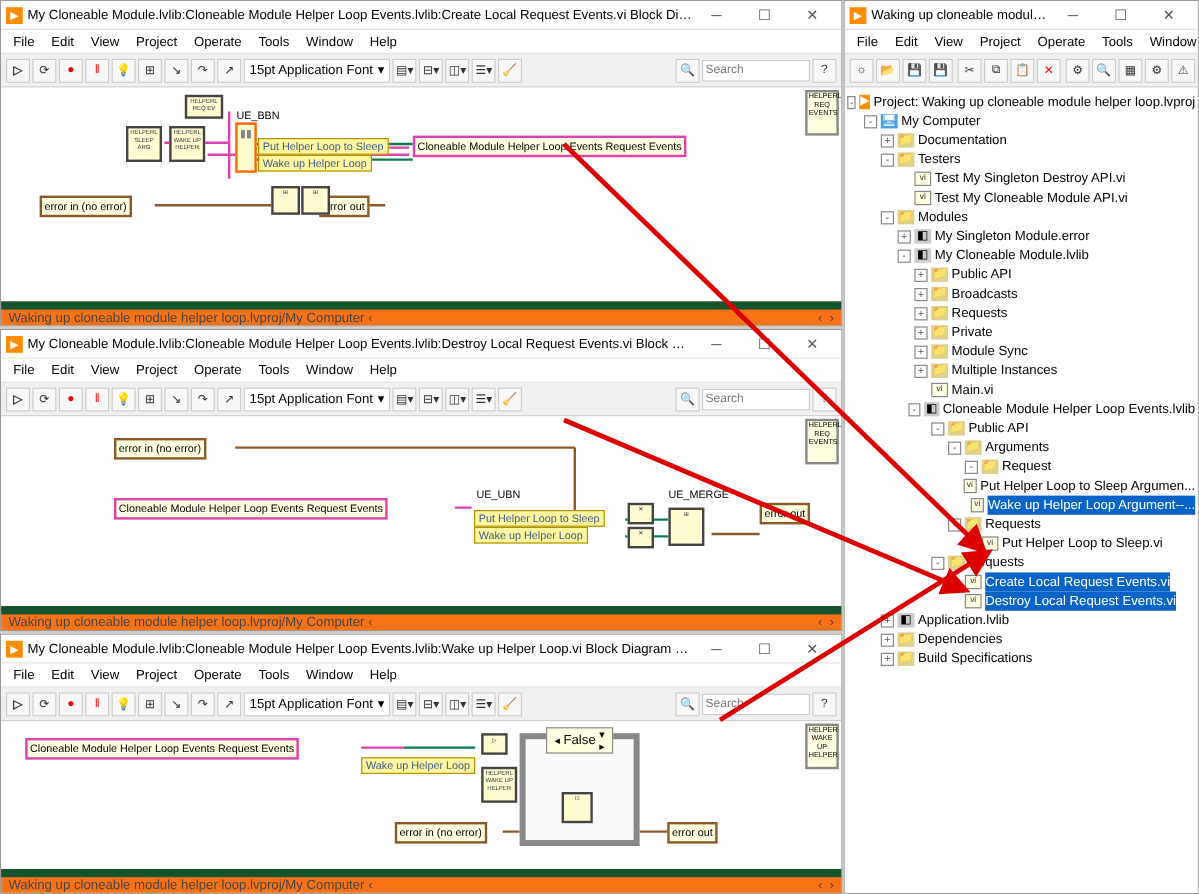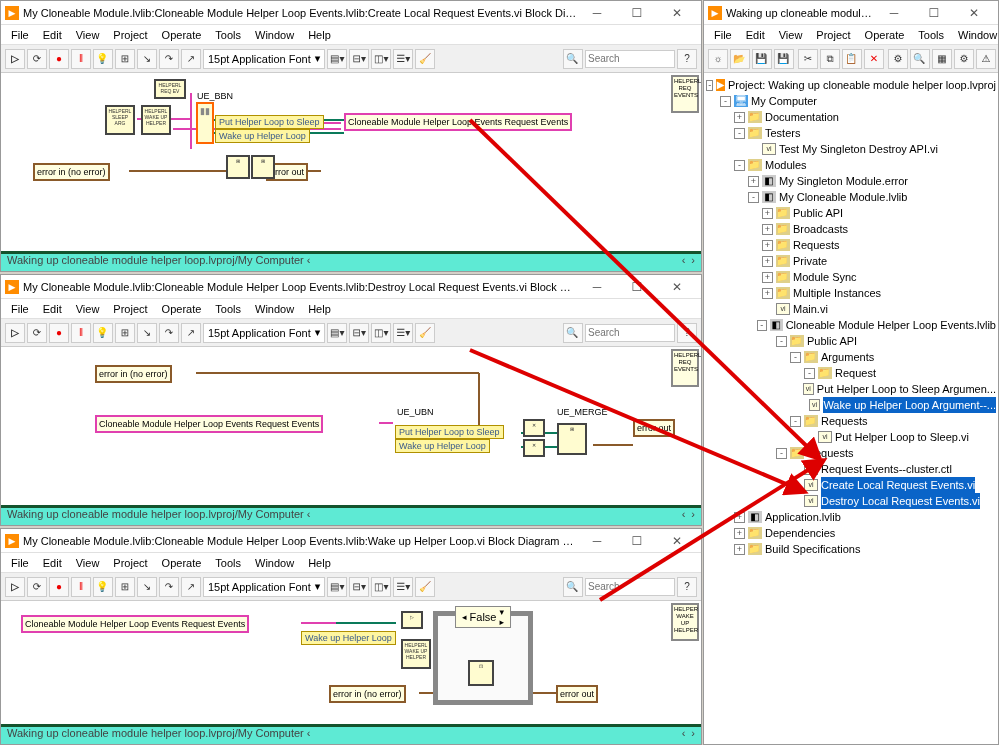--- a/index.html
+++ b/index.html
@@ -11,21 +11,21 @@
 .titlebar .wbtn{width:40px;height:22px;display:flex;align-items:center;justify-content:center;color:#555;font-size:12px}
 .menubar{height:20px;display:flex;align-items:center;padding:0 4px;gap:2px;background:#fff;border-bottom:1px solid #e0e0e0}
 .menubar span{padding:2px 6px;color:#000}
 .toolbar{height:28px;display:flex;align-items:center;padding:2px 4px;gap:2px;background:#f0f0f0;border-bottom:1px solid #ccc}
 .tbtn{min-width:20px;height:20px;border:1px solid #ccc;background:#f8f8f8;display:flex;align-items:center;justify-content:center;font-size:10px;color:#333}
 .tbtn.run{color:#333;font-weight:bold}
 .tbtn.pause{color:#e00}
 .fontbox{height:20px;border:1px solid #ccc;background:#fff;padding:0 4px;display:flex;align-items:center;gap:4px;font-size:11px}
 .searchwrap{display:flex;align-items:center;gap:2px;margin-left:auto}
 .searchbox{width:90px;height:18px;border:1px solid #ccc;padding:0 2px;font-size:10px}
-.statusbar{height:20px;background:#5eead4;border-top:3px solid #14532d;display:flex;align-items:flex-start;padding:0 6px;font-size:10px;color:#444}
+.statusbar{height:20px;background:#f97316;border-top:7px solid #14532d;display:flex;align-items:flex-end;padding:0 6px;font-size:10px;color:#444}
 .statusbar .sb-right{margin-left:auto;display:flex;gap:6px}
 .canvas{flex:1;background:#fff;position:relative;overflow:hidden}
 .side-ico{position:absolute;right:2px;top:2px;width:28px;height:38px;border:2px solid #888;background:#fffee0;font-size:6px;text-align:center;padding:1px;line-height:7px}
 .wire-pink{stroke:#e040b0;stroke-width:2;fill:none}
 .wire-green{stroke:#0a7a5a;stroke-width:2;fill:none}
 .wire-brown{stroke:#8a5a2a;stroke-width:2;fill:none}
 .node{position:absolute;font-size:9px}
 .term{position:absolute;border:2px solid #ff6600;background:#fffee0;padding:2px;color:#000;font-size:9px}
 .term.pink{border-color:#e040b0}
 .term.brown{border-color:#8a5a2a}
@@ -338,20 +338,26 @@
         <span class="ico fold">📁</span>
         <span>Testers</span>
       </div>
       <div class="row">
         <span class="indent" style="width: 42px;"></span>
         <span class="notog"></span>
         <span class="ico vi">vi</span>
         <span>Test My Singleton Destroy API.vi</span>
       </div>
       <div class="row">
+        <span class="indent" style="width: 42px;"></span>
+        <span class="notog"></span>
+        <span class="ico vi">vi</span>
+        <span>Test My Cloneable Module API.vi</span>
+      </div>
+      <div class="row">
         <span class="indent" style="width: 28px;"></span>
         <span class="tog">-</span>
         <span class="ico fold">📁</span>
         <span>Modules</span>
       </div>
       <div class="row">
         <span class="indent" style="width: 42px;"></span>
         <span class="tog">+</span>
         <span class="ico lib">◧</span>
         <span>My Singleton Module.error</span>
@@ -450,26 +456,20 @@
         <span class="indent" style="width: 98px;"></span>
         <span class="notog"></span>
         <span class="ico vi">vi</span>
         <span>Put Helper Loop to Sleep.vi</span>
       </div>
       <div class="row">
         <span class="indent" style="width: 70px;"></span>
         <span class="tog">-</span>
         <span class="ico fold">📁</span>
         <span>Requests</span>
-      </div>
-      <div class="row">
-        <span class="indent" style="width: 84px;"></span>
-        <span class="notog"></span>
-        <span class="ico vi">vi</span>
-        <span>Request Events--cluster.ctl</span>
       </div>
       <div class="row">
         <span class="indent" style="width: 84px;"></span>
         <span class="notog"></span>
         <span class="ico vi">vi</span>
         <span class="sel">Create Local Request Events.vi</span>
       </div>
       <div class="row">
         <span class="indent" style="width: 84px;"></span>
         <span class="notog"></span>

